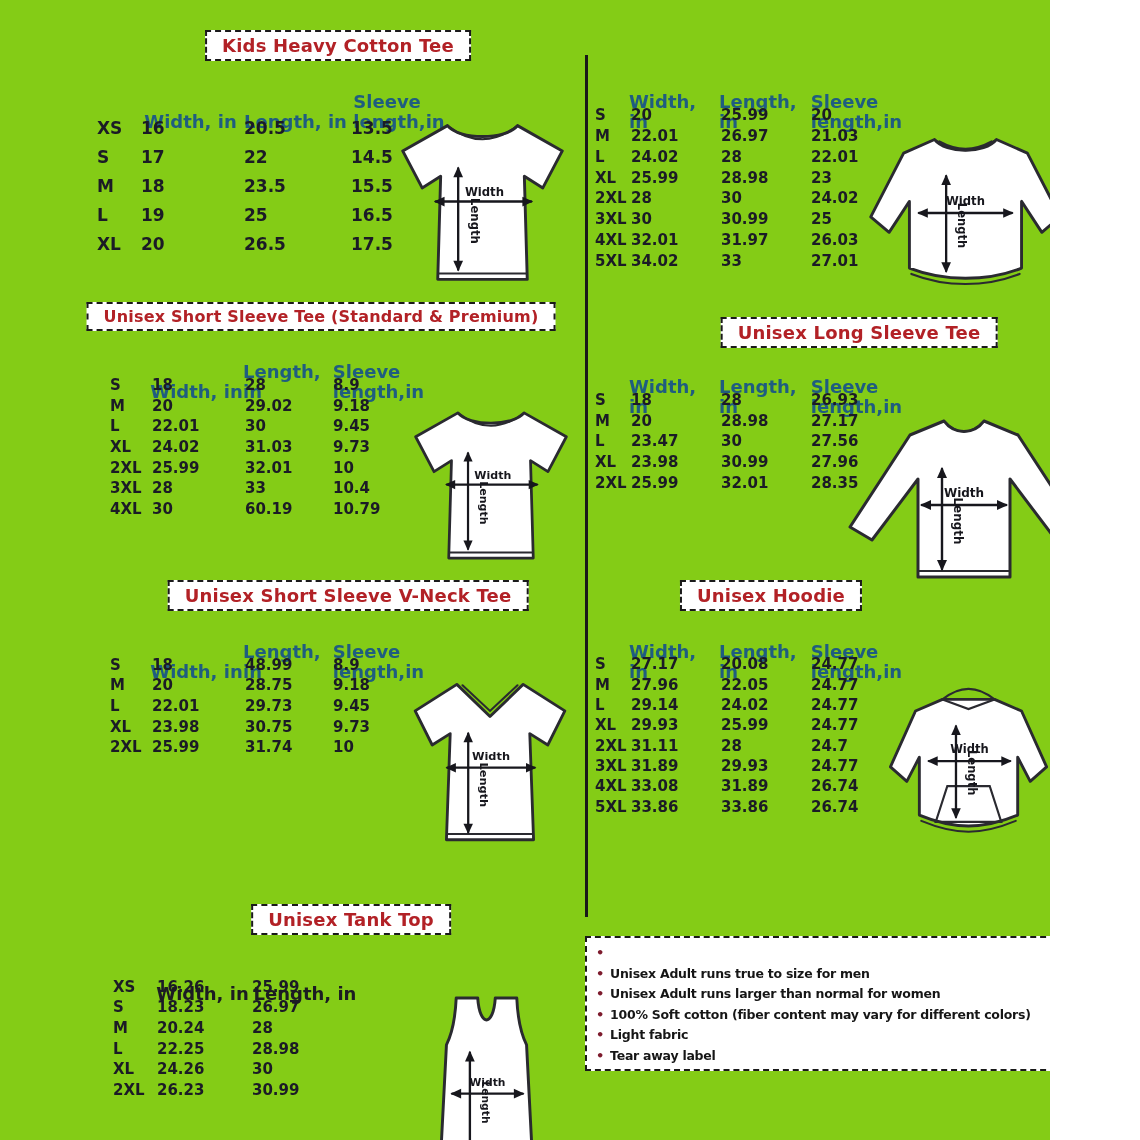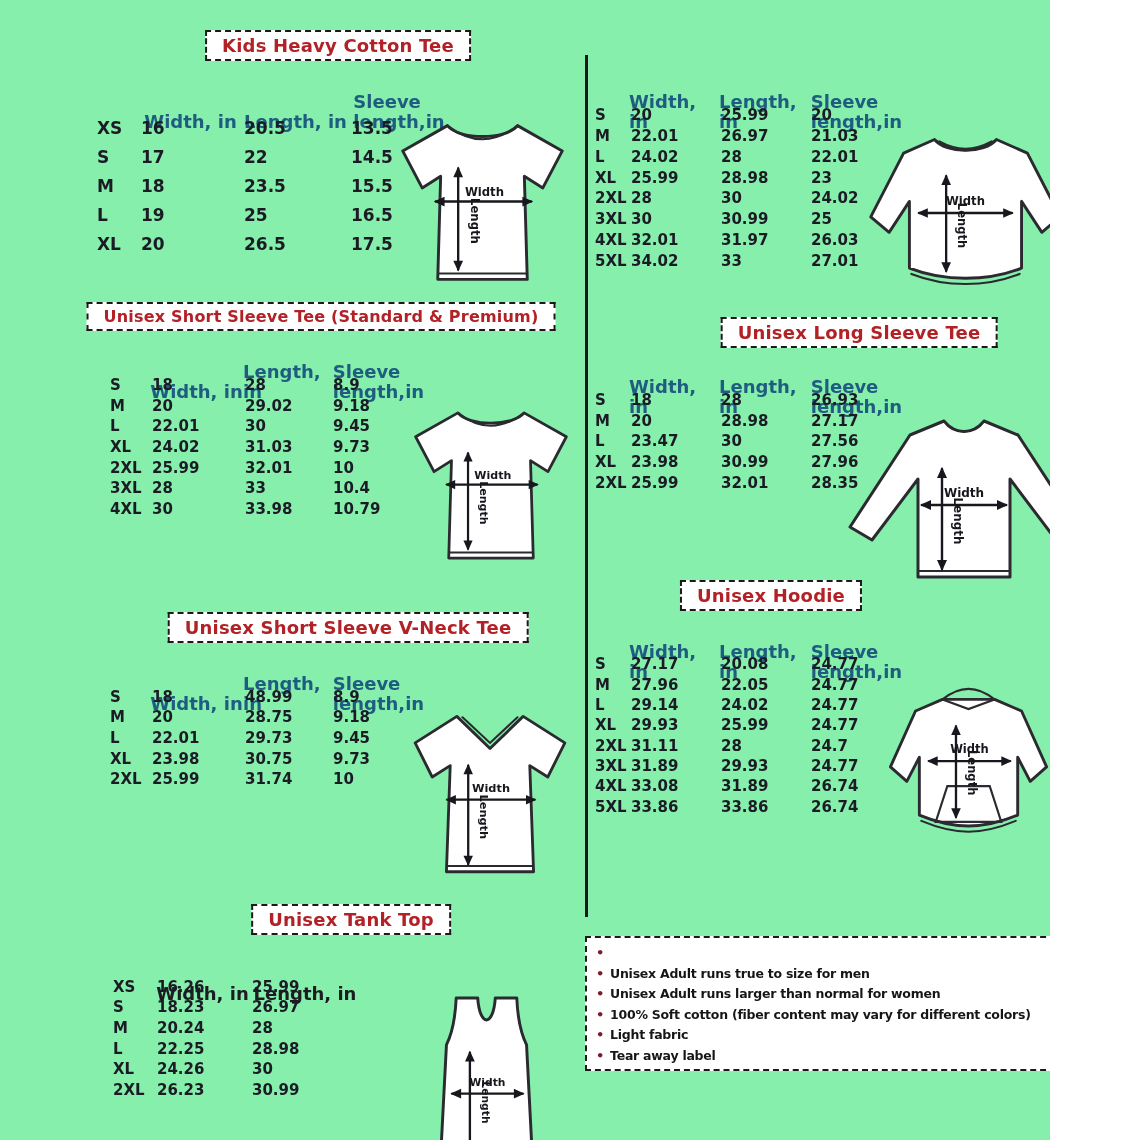--- a/index.html
+++ b/index.html
@@ -1,16 +1,16 @@
 <!DOCTYPE html>
 <html><head>
 <meta charset="utf-8">
 <style>
   html,body{margin:0;padding:0;background:#ffffff;}
-  #page{position:relative;width:1050px;height:1140px;background:#86efac;overflow:hidden;
+  #page{position:relative;width:1050px;height:1140px;background:#84cc16;overflow:hidden;
         font-family:"DejaVu Sans",sans-serif;color:#1b1b26;}
   .divider{position:absolute;background:#191919;}
   .panel{position:absolute;}
   .title-box{position:absolute;transform:translateX(-50%);white-space:nowrap;
              border:2px dashed #1a1a1a;background:#fff;padding:3px 15px;
              color:#b22126;font-weight:700;font-size:18px;letter-spacing:0.2px;}
   .title-sm{font-size:16px;}
   .size-table{position:absolute;display:grid;}
   .size-table > div{display:flex;align-items:center;}
   .th{height:48px;align-items:flex-end !important;justify-content:center;text-align:left;
@@ -182,21 +182,21 @@
         <div class="size">2XL</div>
         <div class="val">25.99</div>
         <div class="val">32.01</div>
         <div class="val">10</div>
         <div class="size">3XL</div>
         <div class="val">28</div>
         <div class="val">33</div>
         <div class="val">10.4</div>
         <div class="size">4XL</div>
         <div class="val">30</div>
-        <div class="val">33.98</div>
+        <div class="val">60.19</div>
         <div class="val">10.79</div>
       </div>
     <div class="garment-wrap" style="left:313px;top:100px;">
       <svg class="garment" width="186" height="170" viewBox="0 0 200 185">
         <path class="body" d="M64,14 C76,29 124,29 136,14 L182,40 L162,78 L143,66 L146,172 L54,172 L57,66 L38,78 L18,40 Z"></path>
         <path class="line" d="M64,14 Q100,42 136,14"></path>
         <path class="line" d="M55,166 L145,166"></path>
         <g>
           <line class="arrow" x1="52" y1="92" x2="150" y2="92"></line>
           <polygon class="head" points="50,92 61,87 61,97"></polygon>
@@ -258,21 +258,21 @@
           <line class="arrow" x1="95" y1="60" x2="95" y2="160"></line>
           <polygon class="head" points="95,58 90,69 100,69"></polygon>
           <polygon class="head" points="95,162 90,151 100,151"></polygon>
         </g>
         <text class="alabel" x="117" y="88" text-anchor="middle">Width</text>
         <text class="alabel" x="107" y="112" transform="rotate(90 107 112)" text-anchor="middle">Length</text>
       </svg>
     </div>
   </section>
 
-  <section class="panel" style="left:85px;top:578px;width:505px;height:282px;margin-top:32px;">
+  <section class="panel" style="left:85px;top:578px;width:505px;height:282px;">
     <div class="title-box" style="left:263px;top:2px;">
       <span>Unisex Short Sleeve V-Neck Tee</span>
     </div>
     <div class="size-table" style="left:25px;top:56px;grid-template-columns:40px 93px 88px 95px;grid-auto-rows:20.6px;font-size:15px;">
         <div class="th corner"></div>
         <div class="th">Width, in</div>
         <div class="th">Length, in</div>
         <div class="th">Sleeve
 length,in</div>
         <div class="size">S</div>

